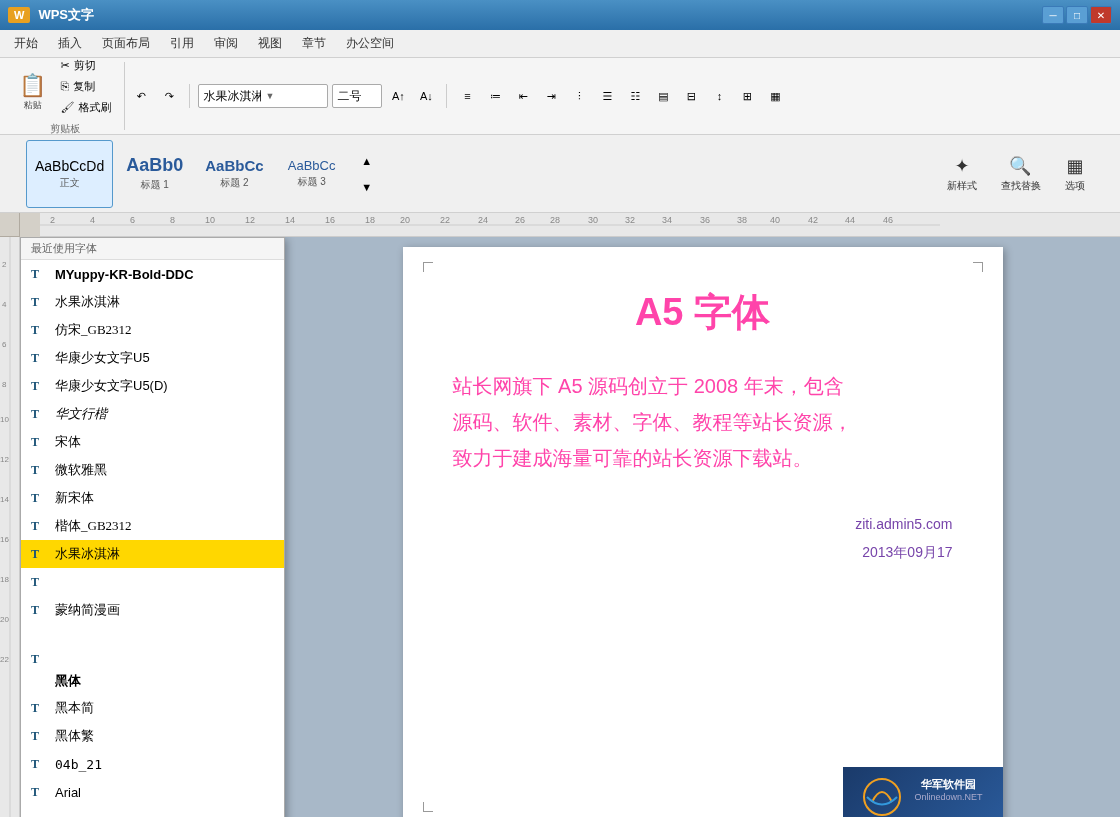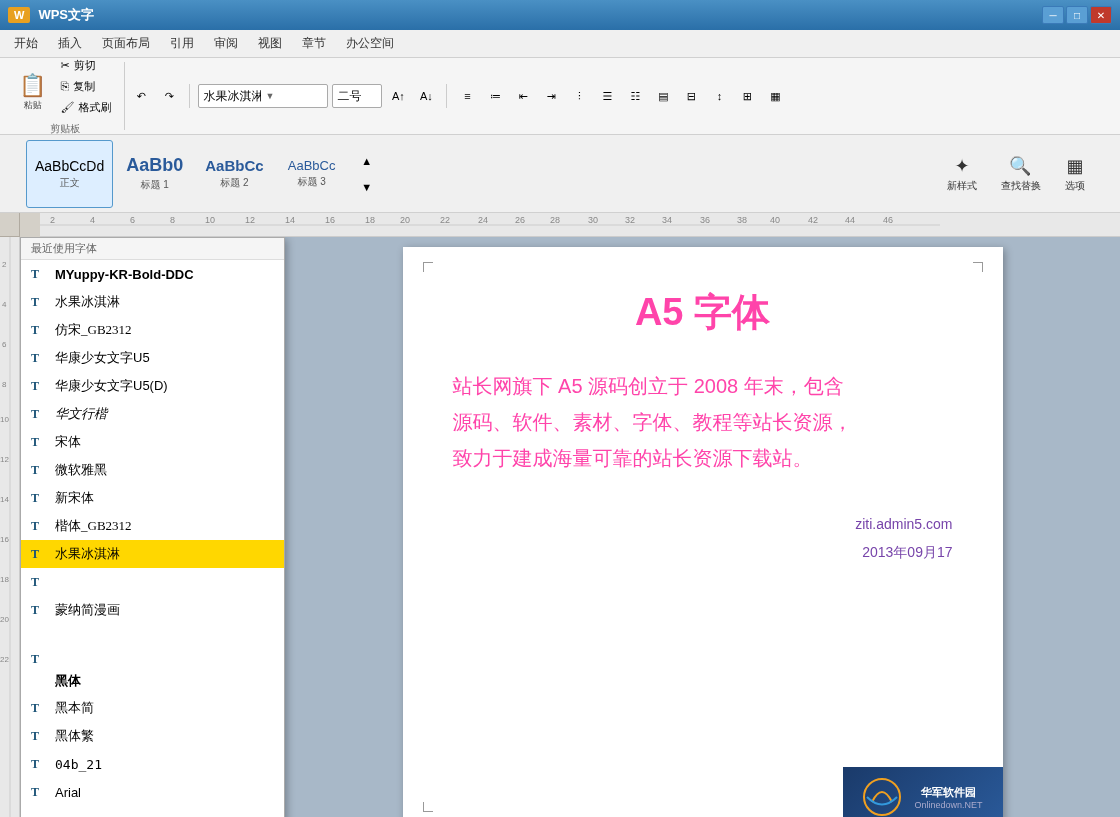--- a/index.html
+++ b/index.html
@@ -630,21 +630,21 @@
         <div class="doc-body">
           <p>站长网旗下 A5 源码创立于 2008 年末，包含</p>
           <p>源码、软件、素材、字体、教程等站长资源，</p>
           <p>致力于建成海量可靠的站长资源下载站。</p>
         </div>
         <div class="doc-signature">ziti.admin5.com</div>
         <div class="doc-date">2013年09月17</div>
 
         <div class="watermark-badge">
           <div class="watermark-inner">
-            <div style="display:flex;align-items:center;gap:12px">
+            <div style="display:flex;align-items:flex-start;gap:12px">
               <svg width="40" height="40" viewBox="0 0 40 40">
                 <circle cx="20" cy="20" r="18" fill="none" stroke="#f0a020" stroke-width="2"></circle>
                 <path d="M10 25 Q20 5 30 25" fill="none" stroke="#f0a020" stroke-width="2"></path>
                 <path d="M5 20 Q20 35 35 20" fill="none" stroke="#3399dd" stroke-width="2"></path>
               </svg>
               <div>
                 <div class="watermark-logo-text">华军软件园</div>
                 <div class="watermark-sub">Onlinedown.NET</div>
               </div>
             </div>

